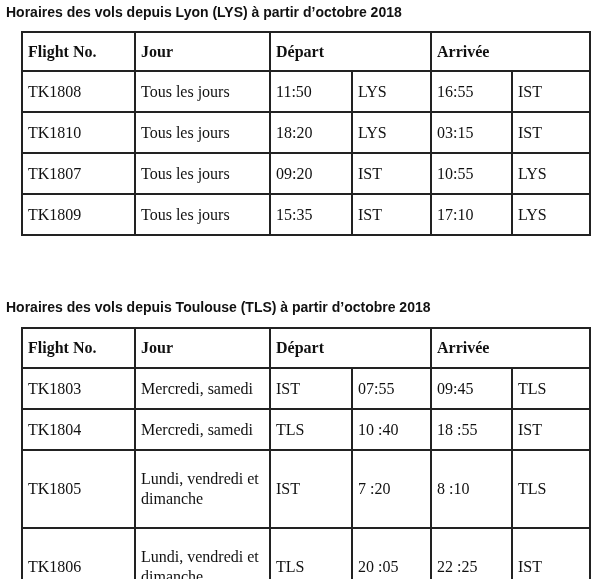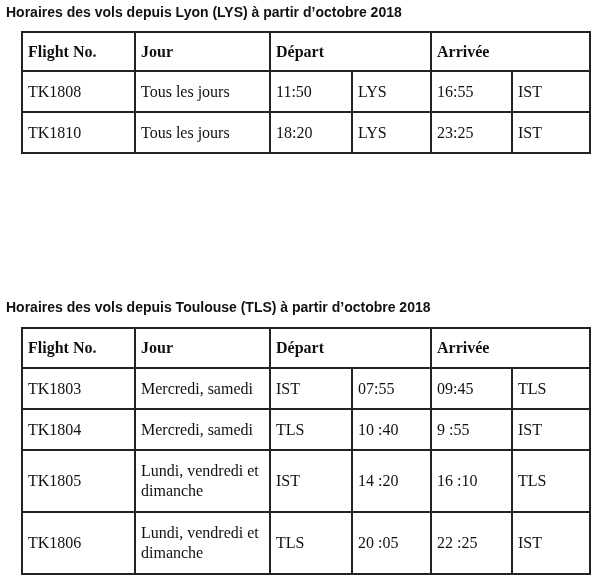--- a/index.html
+++ b/index.html
@@ -9,21 +9,21 @@
              font-family: Liberation Sans, sans-serif; letter-spacing: 0; white-space: nowrap; }
     table { position: absolute; left: 21px; border-collapse: collapse; table-layout: fixed;
             font-family: "Liberation Serif", serif; font-size: 16px; }
     td { border: 2px solid #222; padding: 0 8px 0 5px; vertical-align: middle; line-height: 20px; }
     th { border: 2px solid #222; padding: 0 0 0 5px; text-align: left; font-weight: bold; vertical-align: middle; }
     .t1 { top: 31px; width: 568px; }
     .t2 { top: 327px; width: 568px; }
     col.c1 { width: 113px; } col.c2 { width: 135px; } col.c3 { width: 82px; }
     col.c4 { width: 79px; } col.c5 { width: 81px; } col.c6 { width: 78px; }
     .t1 tr.hdr { height: 39px; } .t1 tr.row { height: 41px; }
-    .t2 tr.hdr { height: 40px; } .t2 tr.row { height: 41px; margin-top: 24px; } .t2 tr.row2 { height: 62px; }
+    .t2 tr.hdr { height: 40px; } .t2 tr.row { height: 41px; margin-top: 24px; } .t2 tr.row2 { height: 78px; }
   </style>
 </head>
 <body>
 
 <div class="title" style="top:4px;">Horaires des vols depuis Lyon (LYS) à partir d’octobre 2018</div>
 <table class="t1">
   <colgroup>
       <col class="c1">
       <col class="c2">
       <col class="c3">
@@ -44,22 +44,38 @@
     <td>11:50</td>
     <td>LYS</td>
     <td>16:55</td>
     <td>IST</td>
   </tr>
   <tr class="row">
     <td>TK1810</td>
     <td>Tous les jours</td>
     <td>18:20</td>
     <td>LYS</td>
-    <td>23:25</td>
+    <td>03:15</td>
     <td>IST</td>
+  </tr>
+  <tr class="row">
+    <td>TK1807</td>
+    <td>Tous les jours</td>
+    <td>09:20</td>
+    <td>IST</td>
+    <td>10:55</td>
+    <td>LYS</td>
+  </tr>
+  <tr class="row">
+    <td>TK1809</td>
+    <td>Tous les jours</td>
+    <td>15:35</td>
+    <td>IST</td>
+    <td>17:10</td>
+    <td>LYS</td>
   </tr>
 </tbody>
   </table>
 
 <div class="title" style="top:299px;">Horaires des vols depuis Toulouse (TLS) à partir d’octobre 2018</div>
 <table class="t2">
   <colgroup>
       <col class="c1">
       <col class="c2">
       <col class="c3">
@@ -80,29 +96,29 @@
     <td>IST</td>
     <td>07:55</td>
     <td>09:45</td>
     <td>TLS</td>
   </tr>
   <tr class="row">
     <td>TK1804</td>
     <td>Mercredi, samedi</td>
     <td>TLS</td>
     <td>10 :40</td>
-    <td>9 :55</td>
+    <td>18 :55</td>
     <td>IST</td>
   </tr>
   <tr class="row2">
     <td>TK1805</td>
     <td>Lundi, vendredi et dimanche</td>
     <td>IST</td>
-    <td>14 :20</td>
-    <td>16 :10</td>
+    <td>7 :20</td>
+    <td>8 :10</td>
     <td>TLS</td>
   </tr>
   <tr class="row2">
     <td>TK1806</td>
     <td>Lundi, vendredi et dimanche</td>
     <td>TLS</td>
     <td>20 :05</td>
     <td>22 :25</td>
     <td>IST</td>
   </tr>

